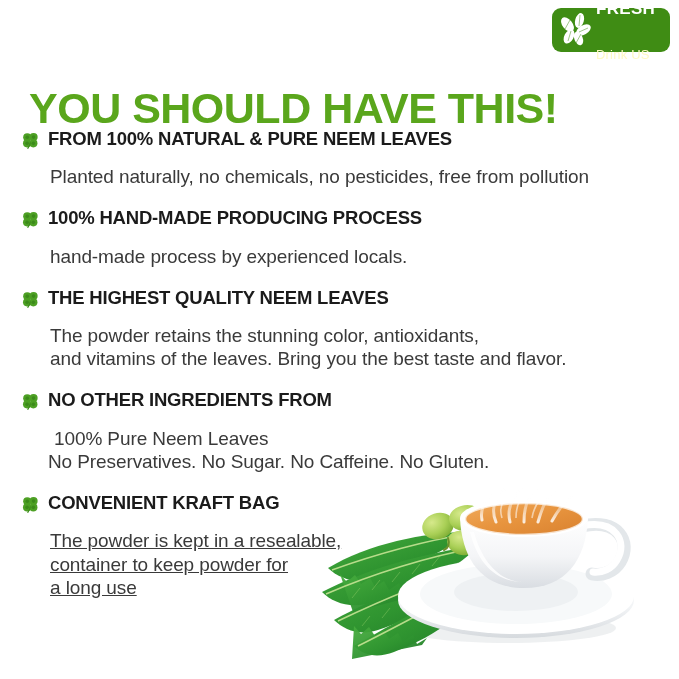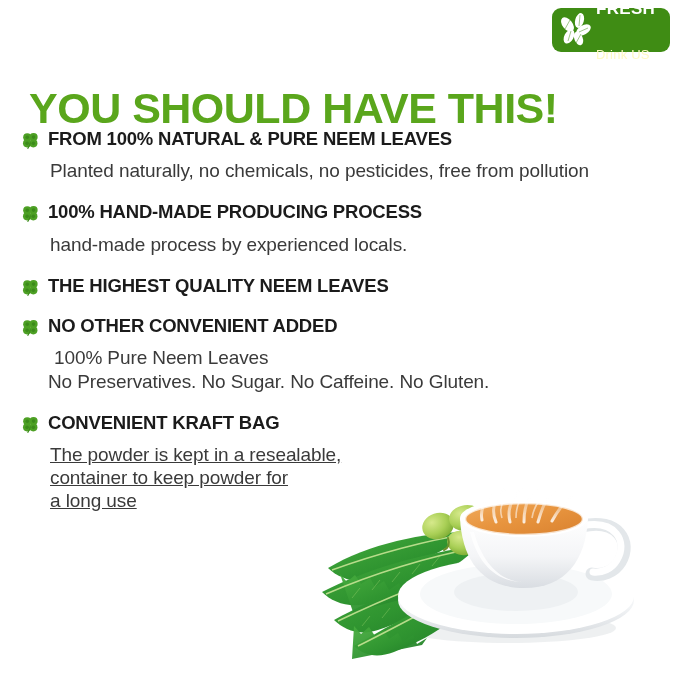--- a/index.html
+++ b/index.html
@@ -43,21 +43,21 @@
   
   .features{position:absolute;left:18px;top:128px;width:655px;}
   .feature{position:relative;padding-left:30px;margin-bottom:19px;}
   .clover{position:absolute;left:3px;top:3px;width:19px;height:19px;}
   .feature-title{
     font-size:18.5px;font-weight:bold;color:#1b1b1b;
     letter-spacing:-0.2px;line-height:1.15;
     font-family:"Liberation Sans", sans-serif;
     white-space:nowrap;
   }
-  .feature-lines{margin-top:10px;margin-left:2px;}
+  .feature-lines{margin-top:16px;margin-left:2px;}
   .feature-line{
     font-size:19px;color:#3a3a3a;font-weight:300;
     line-height:1.22;letter-spacing:-0.1px;
     font-family:"Liberation Sans", sans-serif;
     white-space:nowrap;
   }
   .feature.indent .feature-lines{margin-left:6px;}
   .feature.last .feature-line{width:300px;white-space:normal;text-decoration:underline;}
 
   
@@ -160,41 +160,45 @@
           <g fill="#3c8a1b">
             <circle cx="6.6" cy="6.6" r="1.9"></circle>
               <circle cx="13.2" cy="6.4" r="1.9"></circle>
             <circle cx="6.4" cy="13.0" r="1.9"></circle>
               <circle cx="13.0" cy="13.0" r="1.9"></circle>
           </g>
           <path d="M9.7 12.5 C9.2 15.2 8.3 16.8 7.2 18.3" stroke="#3c8a1b" stroke-width="1.2" fill="none" stroke-linecap="round"></path>
         </svg>
       </span>
       <div class="feature-title">THE HIGHEST QUALITY NEEM LEAVES</div>
+      <div class="feature-lines">
+        <div class="feature-line">The powder retains the stunning color, antioxidants,</div>
+        <div class="feature-line">and vitamins of the leaves. Bring you the best taste and flavor.</div>
+      </div>
     </div>
 
     <div class="feature indent">
       <span class="clover">
         <svg viewBox="0 0 20 20" width="19" height="19" aria-hidden="true">
           <g fill="#4da024">
             <circle cx="6.6" cy="6.6" r="4.3"></circle>
               <circle cx="13.2" cy="6.4" r="4.3"></circle>
             <circle cx="6.4" cy="13.0" r="4.3"></circle>
               <circle cx="13.0" cy="13.0" r="4.3"></circle>
           </g>
           <g fill="#3c8a1b">
             <circle cx="6.6" cy="6.6" r="1.9"></circle>
               <circle cx="13.2" cy="6.4" r="1.9"></circle>
             <circle cx="6.4" cy="13.0" r="1.9"></circle>
               <circle cx="13.0" cy="13.0" r="1.9"></circle>
           </g>
           <path d="M9.7 12.5 C9.2 15.2 8.3 16.8 7.2 18.3" stroke="#3c8a1b" stroke-width="1.2" fill="none" stroke-linecap="round"></path>
         </svg>
       </span>
-      <div class="feature-title">NO OTHER CONVENIENT ADDED</div>
+      <div class="feature-title">NO OTHER INGREDIENTS FROM</div>
       <div class="feature-lines">
         <div class="feature-line">100% Pure Neem Leaves</div>
         <div class="feature-line" style="margin-left:-6px">No Preservatives. No Sugar. No Caffeine. No Gluten.</div>
       </div>
     </div>
 
     <div class="feature last" style="margin-top:9px">
       <span class="clover">
         <svg viewBox="0 0 20 20" width="19" height="19" aria-hidden="true">
           <g fill="#4da024">

